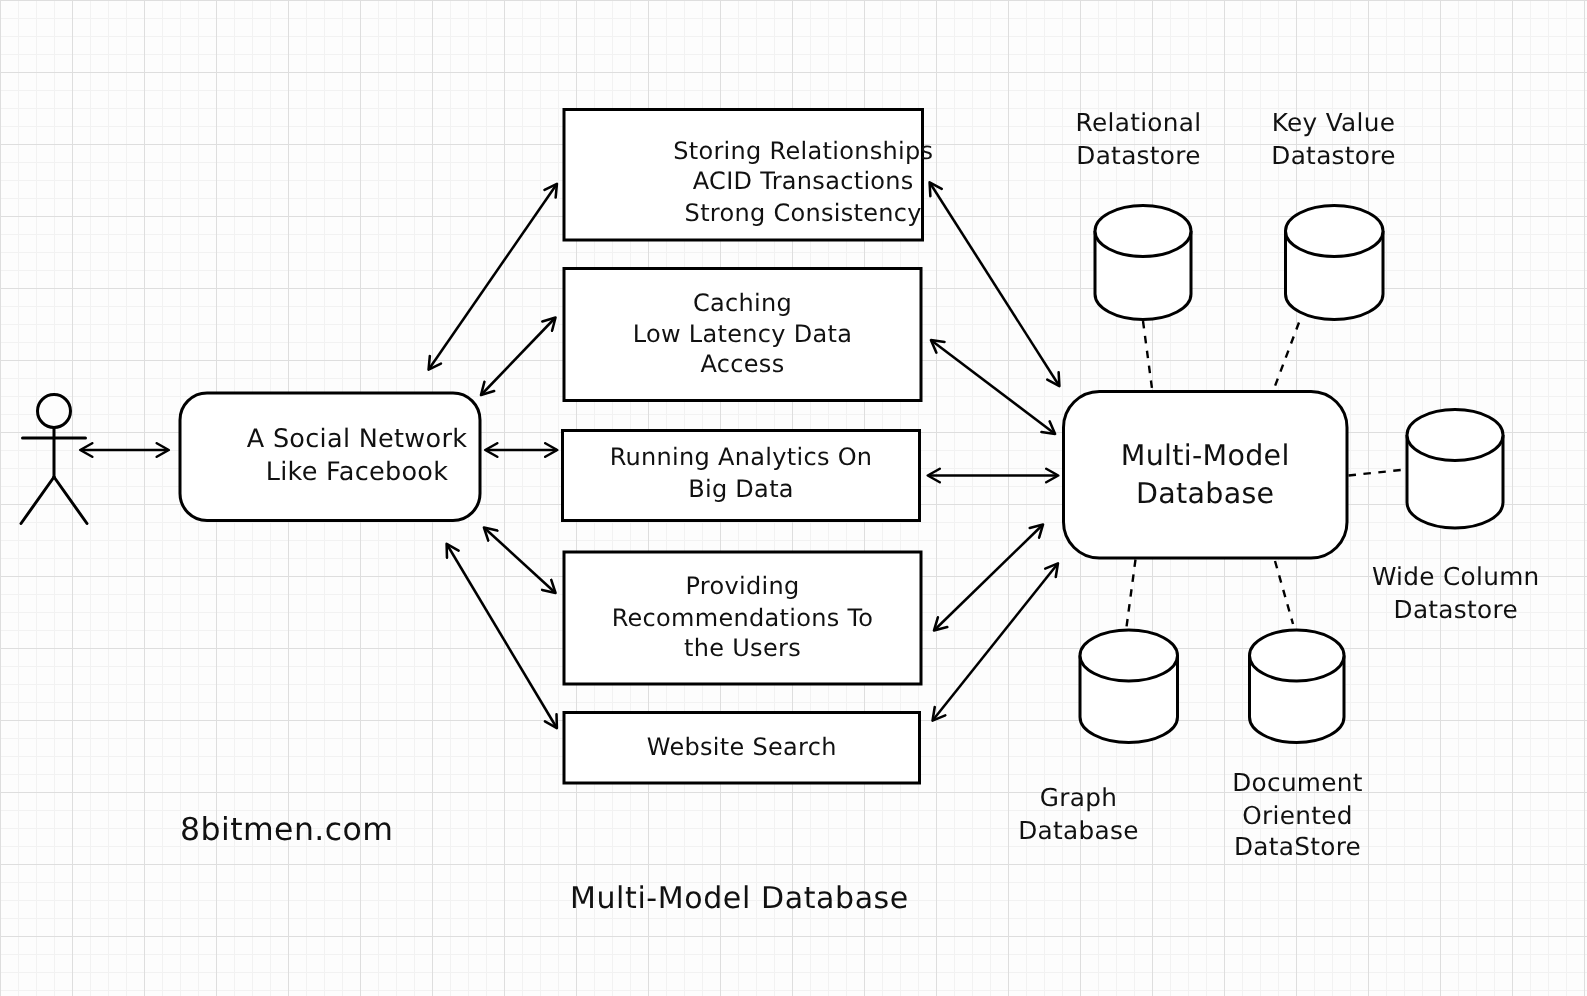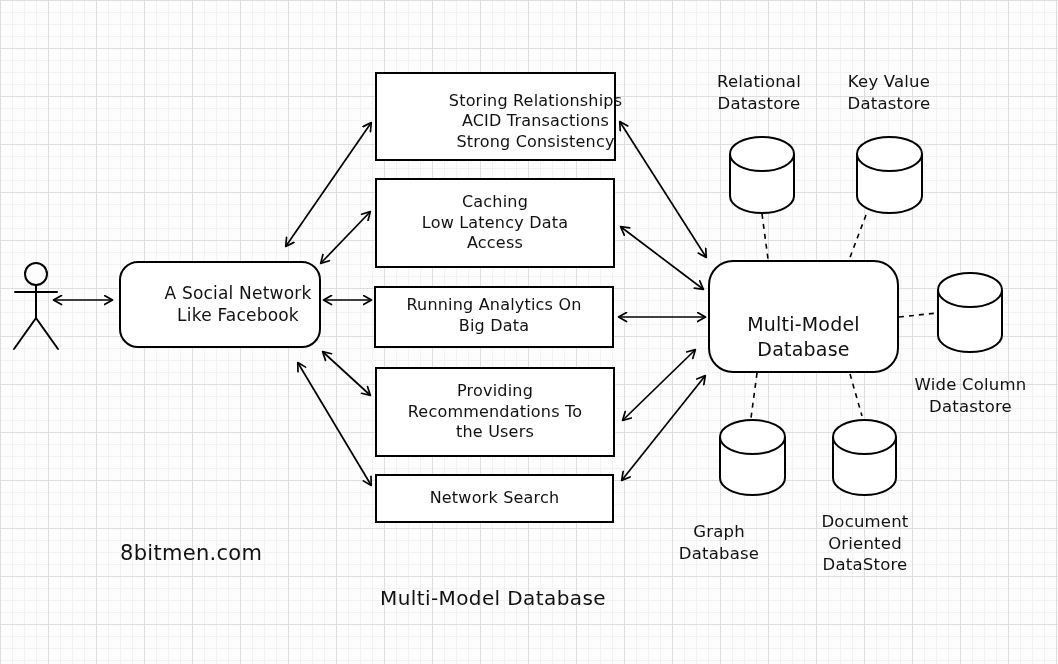--- a/index.html
+++ b/index.html
@@ -145,23 +145,23 @@
 ACID Transactions
 Strong Consistency</div>
   <div class="lbl" style="left:376px; top:179px; width:238px; height:88px;">Caching
 Low Latency Data
 Access</div>
   <div class="lbl" style="left:375px; top:287px; width:238px; height:57px;">Running Analytics On
 Big Data</div>
   <div class="lbl" style="left:376px; top:368px; width:238px; height:88px;border-radius:28px;">Providing
 Recommendations To
 the Users</div>
-  <div class="lbl" style="left:376px; top:475px; width:237px; height:47px;">Network Search</div>
+  <div class="lbl" style="left:376px; top:475px; width:237px; height:47px;">Website Search</div>
 
-  <div class="lbl central-lbl" style="left:709px; top:261px; width:189px; height:111px;margin-top:20px;">Multi-Model
+  <div class="lbl central-lbl" style="left:709px; top:261px; width:189px; height:111px;">Multi-Model
 Database</div>
 
   <div class="lbl ds-lbl" style="left:698px; top:68px; width:122px; height:50px;">Relational
 Datastore</div>
   <div class="lbl ds-lbl" style="left:828px; top:68px; width:122px; height:50px;">Key Value
 Datastore</div>
   <div class="lbl ds-lbl" style="left:898px; top:371px; width:145px; height:50px;">Wide Column
 Datastore</div>
   <div class="lbl ds-lbl" style="left:658px; top:518px; width:122px; height:50px;">Graph
 Database</div>

